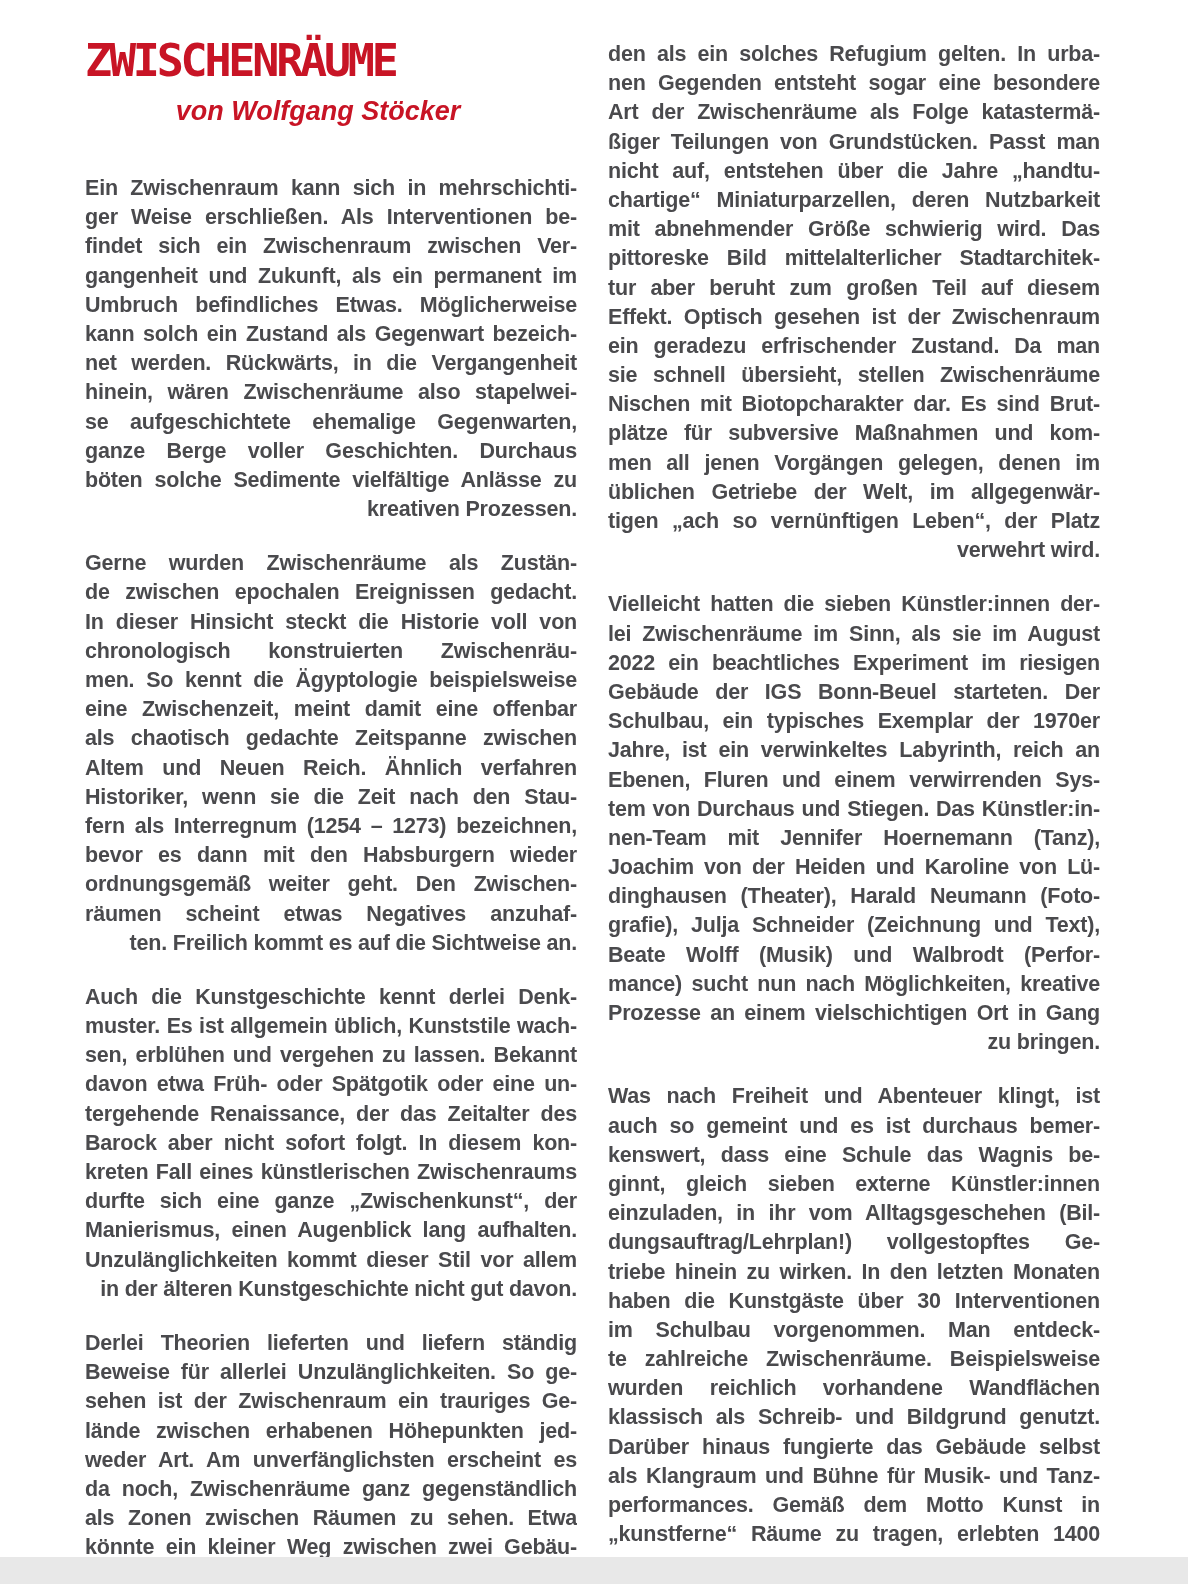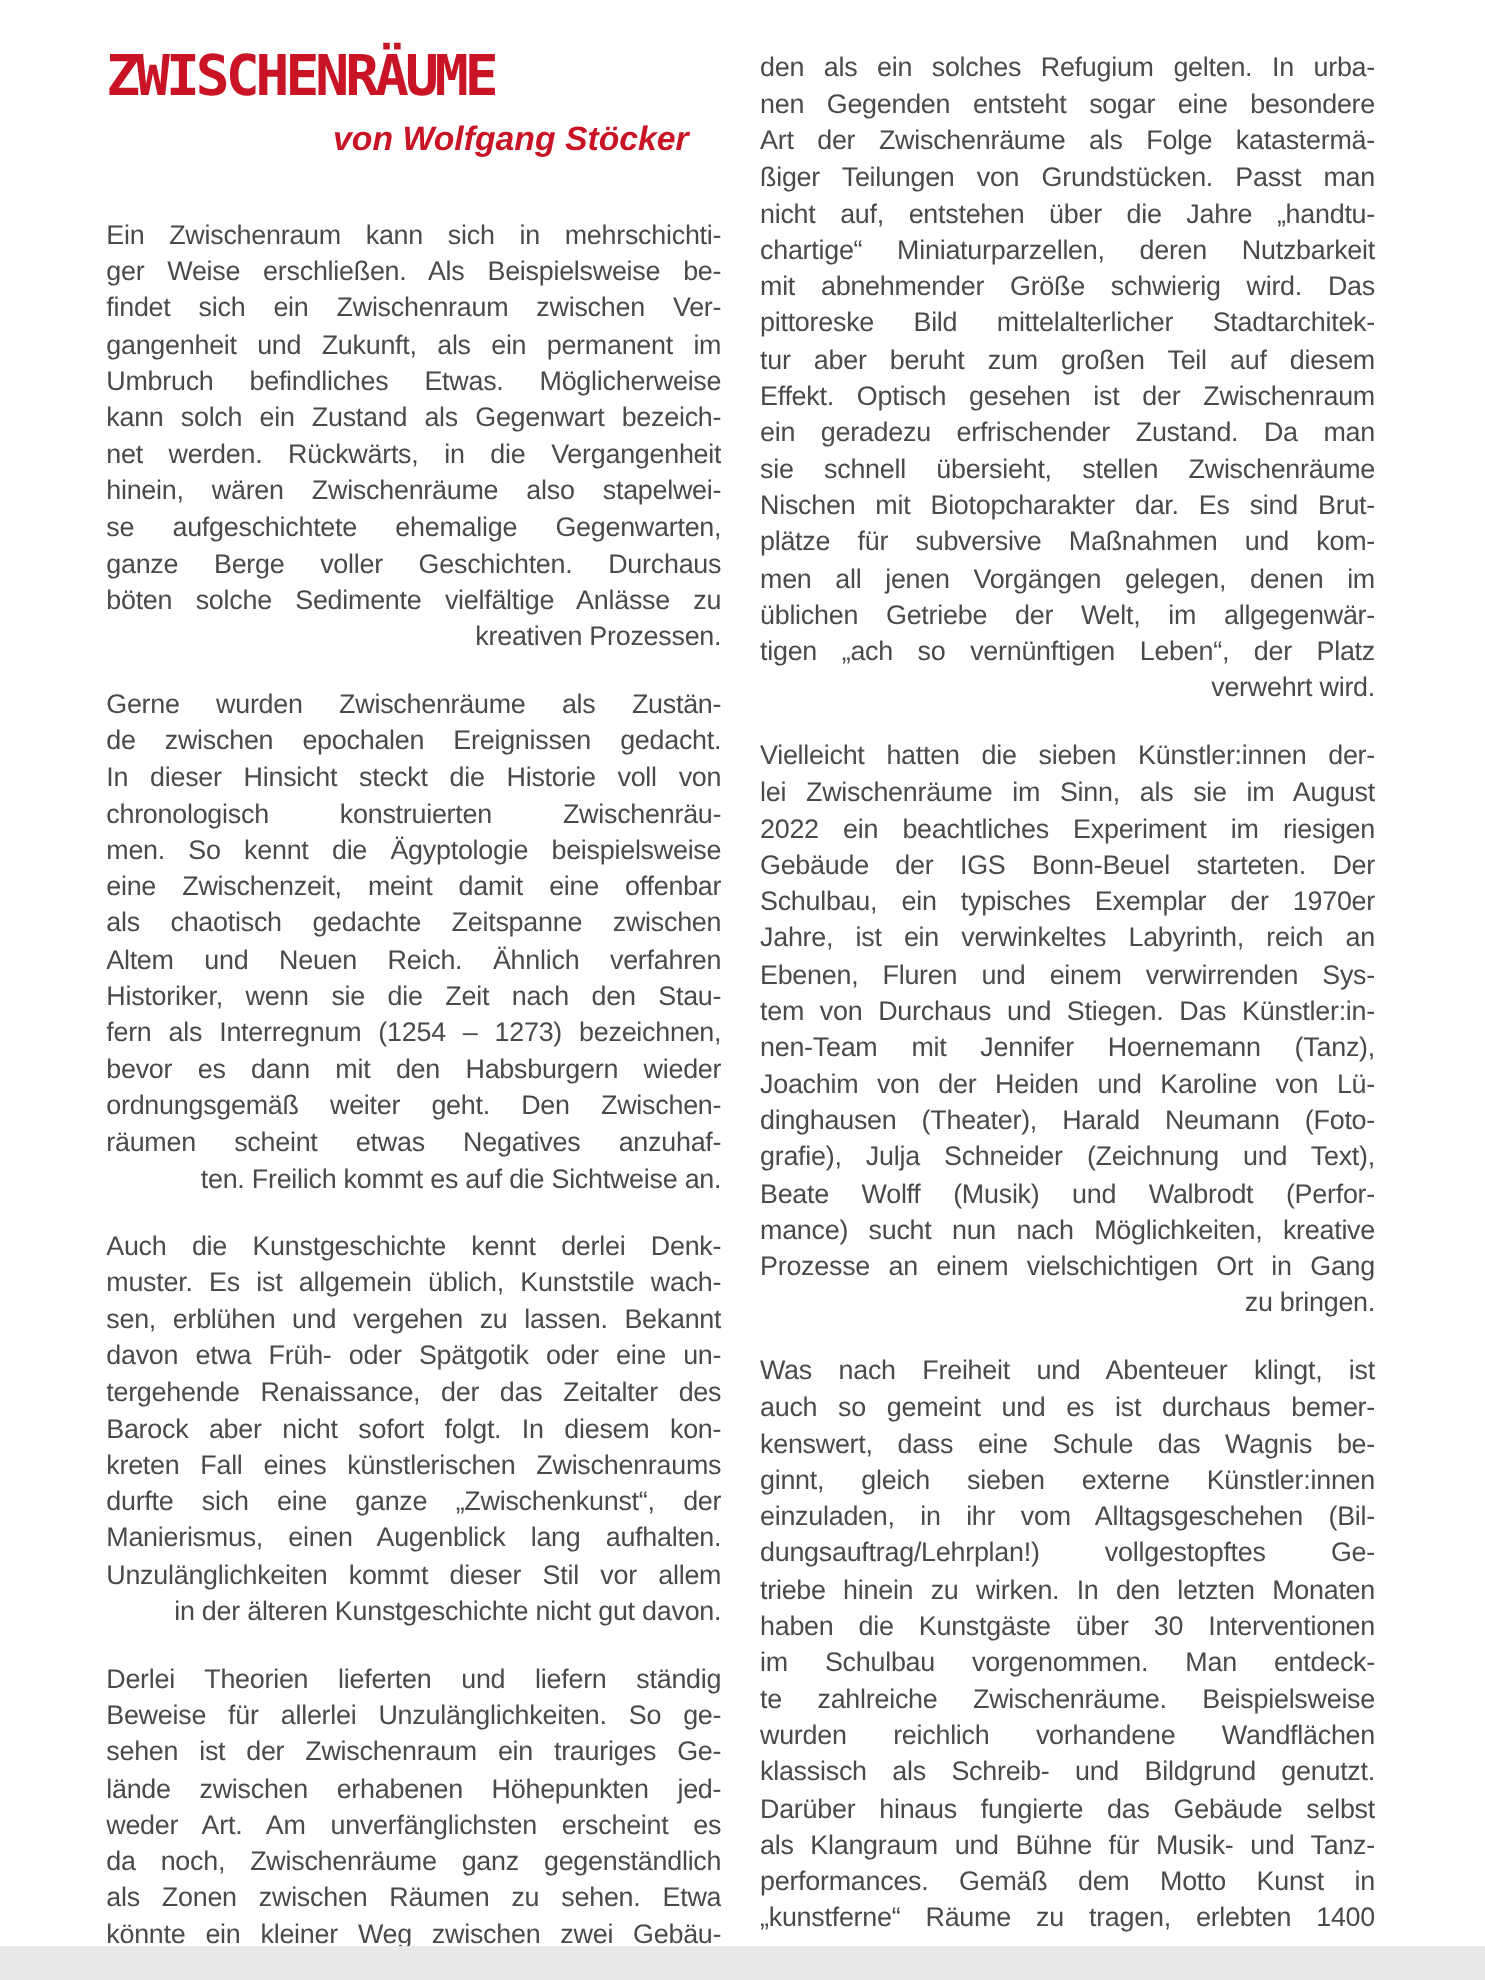--- a/index.html
+++ b/index.html
@@ -29,29 +29,29 @@
     font-weight: bold;
     font-size: 45px;
     line-height: 46px;
     letter-spacing: -3.2px;
     color: var(--accent, #c81425);
     white-space: nowrap;
   }
   .byline {
     margin-top: 12px;
     padding-right: 26px;
-    text-align: right;
+    text-align: center;
     font-weight: bold;
     font-style: italic;
     font-size: 27px;
     line-height: 30px;
     color: var(--accent, #c81425);
   }
 
-  .paras { margin-top: 48px; }
+  .paras { margin-top: 48px; font-weight: bold; }
   .col-right .paras { margin-top: 0; }
 
   .para { margin: 0 0 25px 0; }
   .para:last-child { margin-bottom: 0; }
 
   .line {
     font-size: 21.5px;
     line-height: 29.2px;
     height: 29.2px;
     overflow: hidden;
@@ -72,21 +72,21 @@
 </head>
 <body>
 
 <div class="page">
   <div class="col col-left">
     <h1 class="title">ZWISCHENRÄUME</h1>
     <div class="byline">von Wolfgang Stöcker</div>
     <div class="paras">
         <div class="para">
           <div class="line j">Ein Zwischenraum kann sich in mehrschichti-</div>
-          <div class="line j">ger Weise erschließen. Als Beispielsweise be-</div>
+          <div class="line j">ger Weise erschließen. Als Interventionen be-</div>
           <div class="line j">findet sich ein Zwischenraum zwischen Ver-</div>
           <div class="line j">gangenheit und Zukunft, als ein permanent im</div>
           <div class="line j">Umbruch befindliches Etwas. Möglicherweise</div>
           <div class="line j">kann solch ein Zustand als Gegenwart bezeich-</div>
           <div class="line j">net werden. Rückwärts, in die Vergangenheit</div>
           <div class="line j">hinein, wären Zwischenräume also stapelwei-</div>
           <div class="line j">se aufgeschichtete ehemalige Gegenwarten,</div>
           <div class="line j">ganze Berge voller Geschichten. Durchaus</div>
           <div class="line j">böten solche Sedimente vielfältige Anlässe zu</div>
           <div class="line end">kreativen Prozessen.</div>

